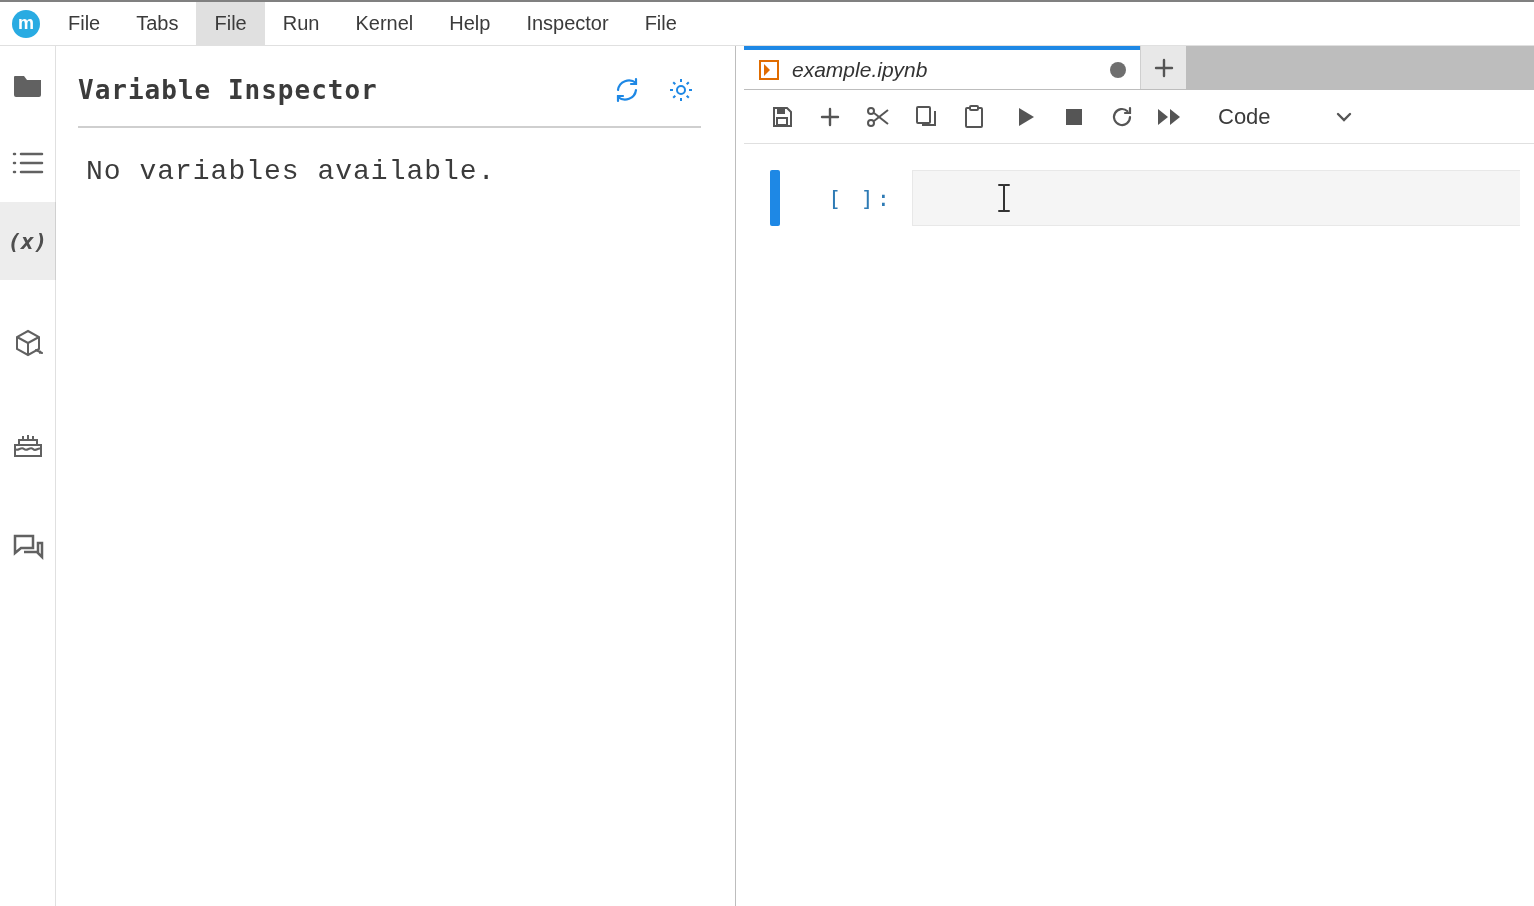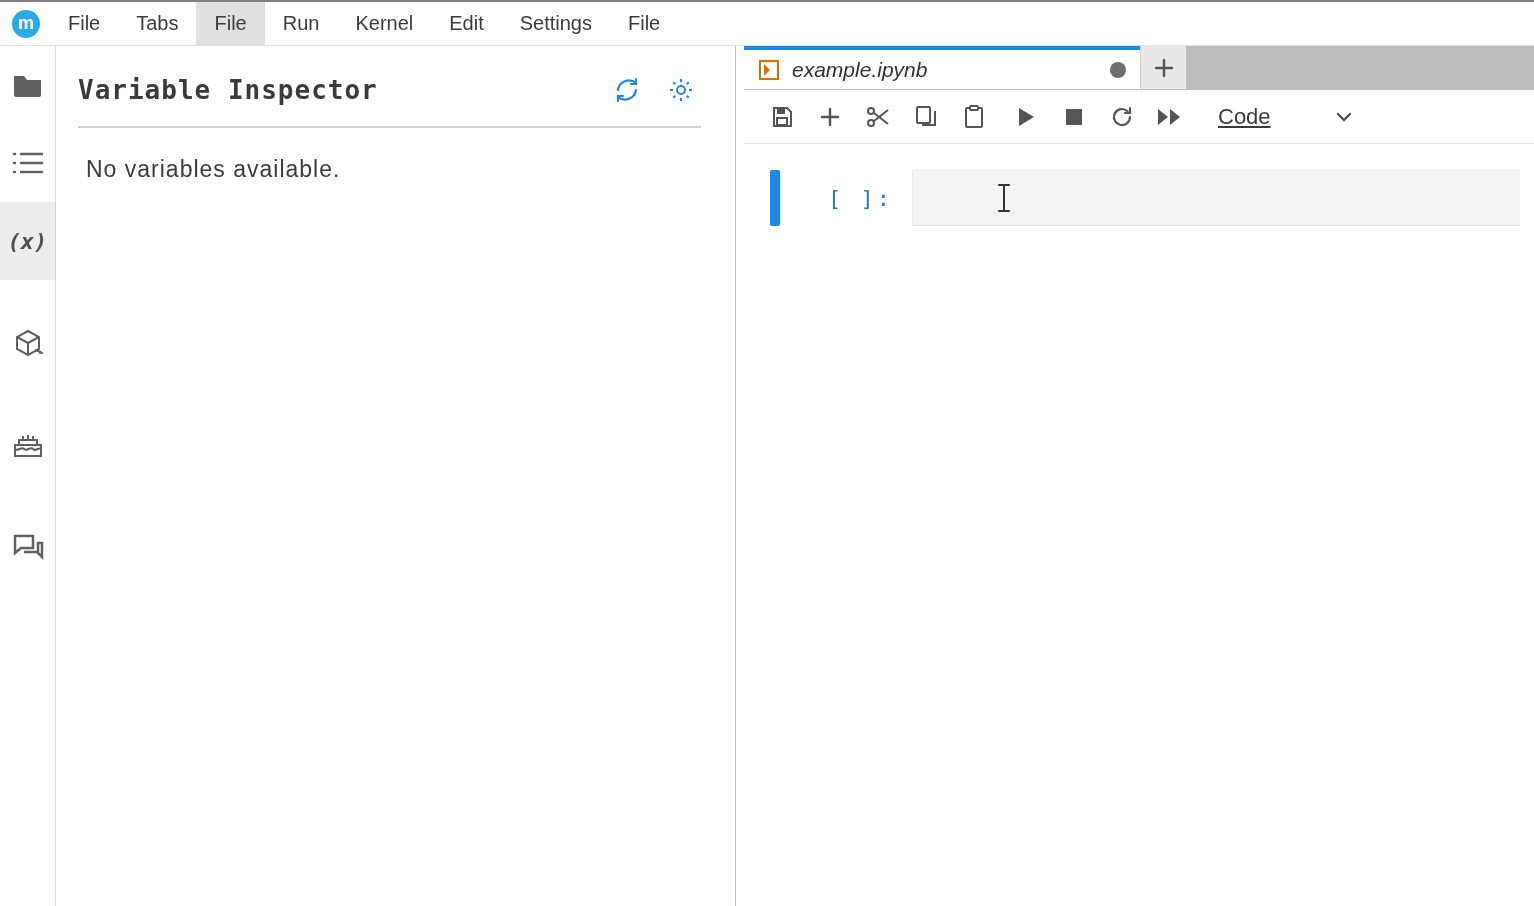--- a/index.html
+++ b/index.html
@@ -21,37 +21,37 @@
 .activitybar-gap { height: 24px; }
 .activity-icon { stroke: #616161; fill: none; }
 .activitybar-item .label { font-family: "DejaVu Sans Mono", monospace; font-size: 22px; font-style: italic; color: #555; font-weight: 600; }
 
 
 .leftpanel { width: 680px; border-right: 1px solid #bdbdbd; display: flex; flex-direction: column; padding: 24px 34px 0 22px; }
 .leftpanel-header { display: flex; align-items: center; }
 .leftpanel-title { font-family: "DejaVu Sans Mono", Menlo, monospace; font-size: 26px; font-weight: 700; letter-spacing: 1px; flex: 1; }
 .hdr-icon-btn { width: 40px; height: 40px; display: flex; align-items: center; justify-content: center; margin-left: 14px; cursor: pointer; }
 .leftpanel-hr { border: none; border-top: 2px solid #cfcfcf; margin: 16px 0 28px 0; }
-.leftpanel-body { font-family: Liberation Sans, sans-serif; font-size: 23px; letter-spacing: 1px; padding-left: 8px; }
+.leftpanel-body { font-family: Liberation Mono, monospace; font-size: 28px; letter-spacing: 1px; padding-left: 8px; }
 
 
 .splitter { width: 8px; background: #fff; }
 
 
 .rightarea { flex: 1; display: flex; flex-direction: column; background: #fff; }
 
 .tabbar { height: 44px; background: #bdbdbd; display: flex; align-items: stretch; border-bottom: 1px solid #bdbdbd; font-style: italic; }
 .tab { background: #fff; border-top: 4px solid #1e88e5; min-width: 396px; display: flex; align-items: center; padding: 0 14px; gap: 12px; position: relative; }
 .tab-icon { width: 22px; height: 22px; display: flex; align-items: center; justify-content: center; }
 .tab-title { font-size: 21px; color: #333; flex: 1; }
 .tab-dirty { width: 16px; height: 16px; border-radius: 50%; background: #6f6f6f; margin-left: 14px; }
 .tab-add { width: 46px; background: #e8e8e8; display: flex; align-items: center; justify-content: center; border-left: 1px solid #cfcfcf; cursor: pointer; }
 
 
-.nbtoolbar { height: 54px; display: flex; align-items: center; padding: 0 14px; gap: 0; border-bottom: 1px solid #e0e0e0; background: #fff; text-decoration: underline; }
+.nbtoolbar { height: 54px; display: flex; align-items: center; padding: 0 14px; gap: 0; border-bottom: 1px solid #e0e0e0; background: #fff; }
 .nbtool-btn { width: 48px; height: 40px; display: flex; align-items: center; justify-content: center; cursor: pointer; }
 .nbtool-sep { width: 4px; }
 .celltype-select { margin-left: 18px; display: flex; align-items: center; gap: 64px; padding: 4px 10px 4px 6px; cursor: pointer; font-size: 22px; }
 .chevron-down { width: 18px; height: 18px; }
 
 
 .nb-body { flex: 1; padding: 26px 0 0 26px; background: #fff; position: relative; }
 .cell { display: flex; align-items: stretch; height: 56px; }
 .cell-bar { width: 10px; background: #1e88e5; border-radius: 2px; margin-right: 48px; }
 .cell-prompt { font-family: "DejaVu Sans Mono", Menlo, monospace; font-size: 22px; color: #2e7bb5; display: flex; align-items: center; min-width: 68px; letter-spacing: 3px; }
@@ -66,22 +66,22 @@
 </head>
 <body>
 
 <div class="menubar">
   <div class="menubar-logo">m</div>
   <div class="menubar-item">File</div>
   <div class="menubar-item">Tabs</div>
   <div class="menubar-item active">File</div>
   <div class="menubar-item">Run</div>
   <div class="menubar-item">Kernel</div>
-  <div class="menubar-item">Edit</div>
-  <div class="menubar-item">Settings</div>
+  <div class="menubar-item">Help</div>
+  <div class="menubar-item">Inspector</div>
   <div class="menubar-item">File</div>
 </div>
 
 <div class="workspace">
   <div class="activitybar">
     <div class="activitybar-item">
       <svg class="activity-icon" width="30" height="26" viewBox="0 0 30 26">
           <path d="M2 4h9l3 4h14v15a2 2 0 0 1-2 2H3a2 2 0 0 1-2-2V5a1 1 0 0 1 1-1z" fill="#616161" stroke="none"></path>
         </svg>
     </div>

